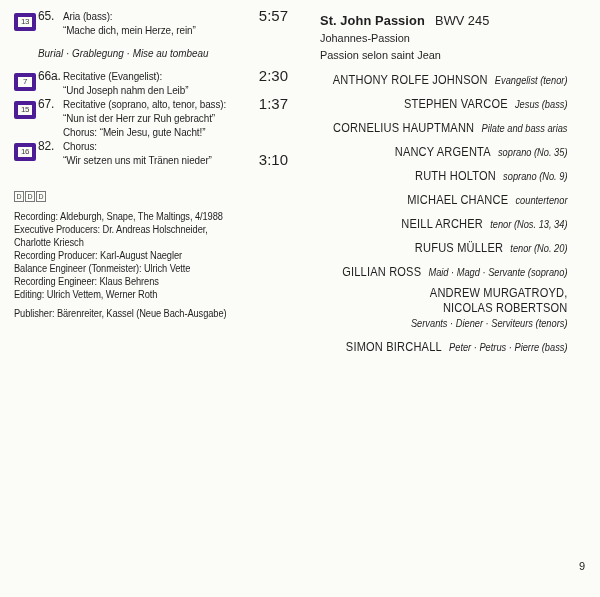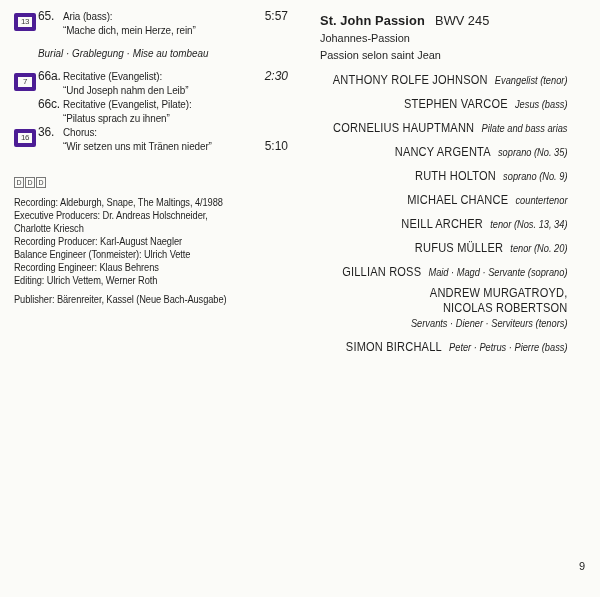--- a/index.html
+++ b/index.html
@@ -19,21 +19,21 @@
     border:4px solid #4c1d95; border-radius:2px;
     font-size:8px; line-height:10px; text-align:center; color:#3a3a3a;
     letter-spacing:-0.5px;
   }
   .cell-num { flex:0 0 25px; font-size:12px; line-height:14px; letter-spacing:-0.2px; }
   .cell-lines {
     flex:1 1 auto; font-size:11px; line-height:14px; letter-spacing:-0.1px;
     transform:scaleX(0.9); transform-origin:left top; white-space:nowrap;
   }
   .track-time {
-    position:absolute; right:24px; font-size:12px; line-height:14px;
+    position:absolute; right:24px; font-size:15px; line-height:14px;
   }
   .section-heading {
     font-style:italic; font-size:11px; line-height:14px;
     margin:9px 0 9px 24px;
     transform:scaleX(0.9); transform-origin:left top; white-space:nowrap;
   }
   .track-list > div.track-row:nth-child(6) { margin-top:6px; }
   .track-list > div.track-row:nth-child(7) { margin-top:4px; }
 
   
@@ -86,38 +86,40 @@
           <span class="track-time" style="top: 0px;">5:57</span>
           <div class="cell-lines">
             <div class="line">Aria (bass):</div>
             <div class="line">“Mache dich, mein Herze, rein”</div>
           </div>
         </div>
         <div class="section-heading">Burial · Grablegung · Mise au tombeau</div>
         <div class="track-row">
           <span class="cell-box"><span class="box-glyph">7</span></span>
           <span class="cell-num">66a.</span>
-          <span class="track-time" style="top: 0px; font-style: italic;">2:30</span>
+          <span class="track-time" style="top: 0px;">2:30</span>
           <div class="cell-lines">
             <div class="line">Recitative (Evangelist):</div>
             <div class="line">“Und Joseph nahm den Leib”</div>
           </div>
         </div>
         <div class="track-row">
-          <span class="cell-box"></span>
-          <span class="cell-num">66c.</span>
+          <span class="cell-box"><span class="box-glyph">15</span></span>
+          <span class="cell-num">67.</span>
+          <span class="track-time" style="top: 0px;">1:37</span>
           <div class="cell-lines">
-            <div class="line">Recitative (Evangelist, Pilate):</div>
-            <div class="line">“Pilatus sprach zu ihnen”</div>
+            <div class="line">Recitative (soprano, alto, tenor, bass):</div>
+            <div class="line">“Nun ist der Herr zur Ruh gebracht”</div>
+            <div class="line">Chorus: “Mein Jesu, gute Nacht!”</div>
           </div>
         </div>
         <div class="track-row">
           <span class="cell-box"><span class="box-glyph">16</span></span>
-          <span class="cell-num">36.</span>
-          <span class="track-time" style="top: 14px;">5:10</span>
+          <span class="cell-num">82.</span>
+          <span class="track-time" style="top: 14px;">3:10</span>
           <div class="cell-lines">
             <div class="line">Chorus:</div>
             <div class="line">“Wir setzen uns mit Tränen nieder”</div>
           </div>
         </div>
       </div>
 
     <div class="credits">
       <div class="spars-badge">
           <span class="spars-letter">D</span>

